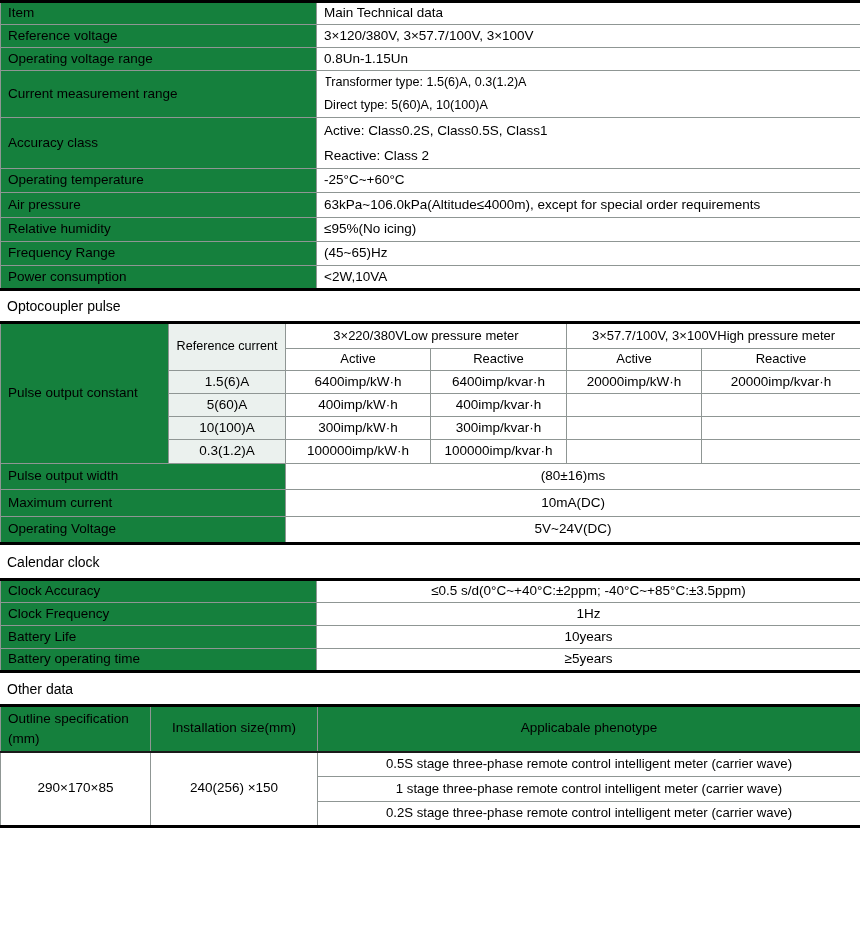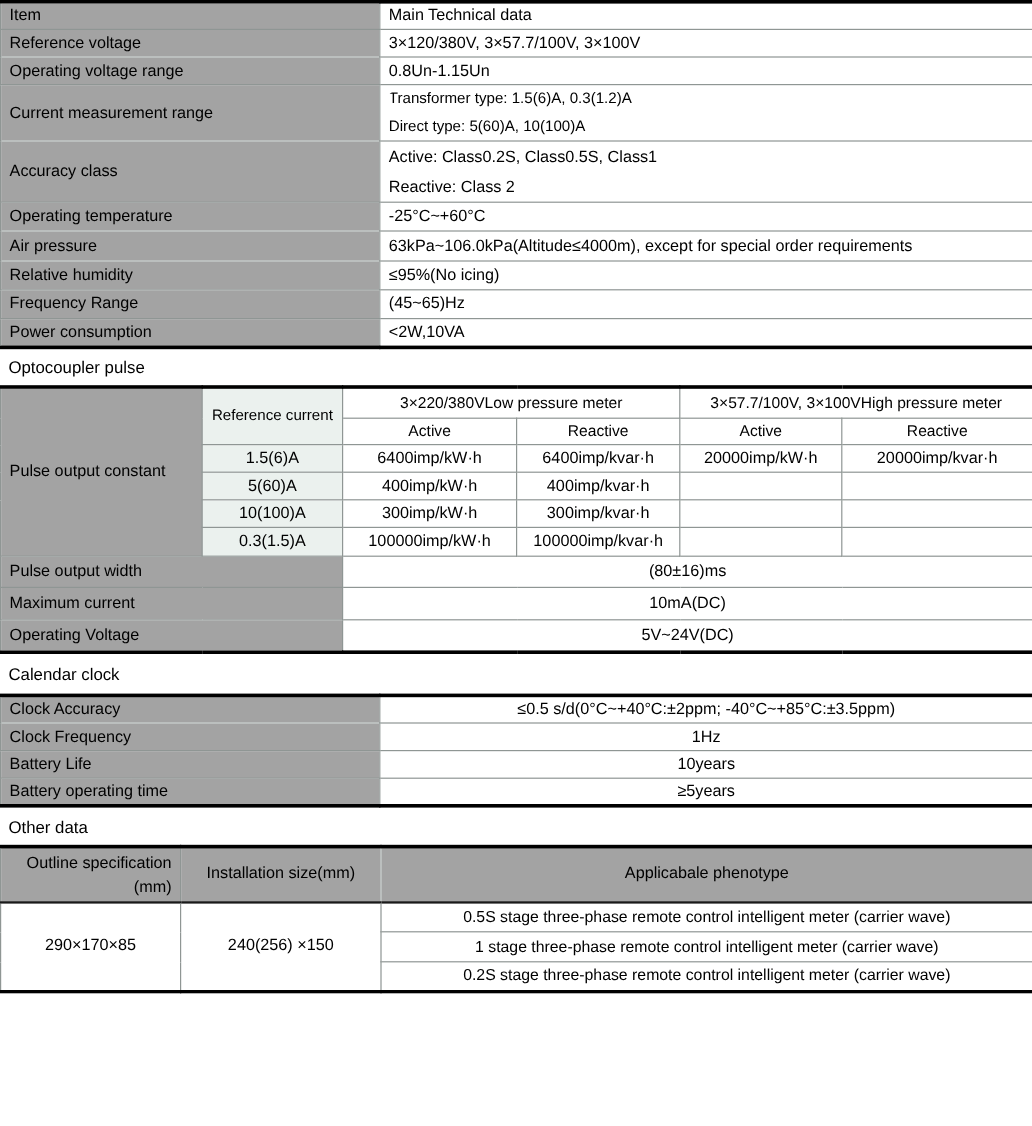--- a/index.html
+++ b/index.html
@@ -3,34 +3,34 @@
 <meta charset="utf-8">
 <style>
   html,body{margin:0;padding:0;background:#fff;}
   body{width:860px;color:#000;font-family:"Liberation Sans","DejaVu Sans",sans-serif;}
   .page{width:860px;}
   table{border-collapse:collapse;table-layout:fixed;width:860px;}
   td{border:1px solid #8f9694;padding:0 7px;font-size:13.5px;line-height:1.25;
      vertical-align:middle;overflow:hidden;white-space:nowrap;}
   table.tbl{border-top:3px solid #000;border-bottom:3px solid #000;
             border-left:1px solid #8f9694;border-right:1px solid #8f9694;}
-  .shade{background:#a3a3a3;}
+  .shade{background:#15803d;}
   .shade2{background:#ebf1ee;}
   .c{text-align:center;}
   .sub{font-size:12.6px;border-radius:23px;}
   .ln{display:block;line-height:23px;}
   .lnb{display:block;line-height:25px;}
   .r22{height:22px}.r23{height:23px}.r24{height:24px}.r25{height:25px}
   .r26{height:26px}.r27{height:27px}.r47{height:47px}.r49{height:49px}
   .r50{height:50px}.r46{height:46px}
   .sec{height:31px;display:flex;align-items:center;padding:0 7px;font-size:14px;}
   .hd{font-size:12.6px;text-align:center;}
   .gh{font-size:13px;}
   sup{font-size:9px;line-height:0;}
-  td.wrap{white-space:normal;line-height:1.5;text-align:right;}
+  td.wrap{white-space:normal;line-height:1.5;}
   tr.hdr td{border-bottom:2px solid #1a1a1a;}
   .ph{font-size:13.2px;}
 </style>
 </head>
 <body>
 
 <div class="page">
 
   <table class="tbl">
     <colgroup>
@@ -126,21 +126,21 @@
         <td class="c"></td>
       </tr>
       <tr class="r23">
         <td class="shade2 c">10(100)A</td>
         <td class="c">300imp/kW·h</td>
         <td class="c">300imp/kvar·h</td>
         <td class="c"></td>
         <td class="c"></td>
       </tr>
       <tr class="r24">
-        <td class="shade2 c">0.3(1.5)A</td>
+        <td class="shade2 c">0.3(1.2)A</td>
         <td class="c">100000imp/kW·h</td>
         <td class="c">100000imp/kvar·h</td>
         <td class="c"></td>
         <td class="c"></td>
       </tr>
       <tr class="r26">
         <td class="shade" colspan="2">Pulse output width</td>
         <td class="c" colspan="4">(80±16)ms</td>
       </tr>
       <tr class="r27">

